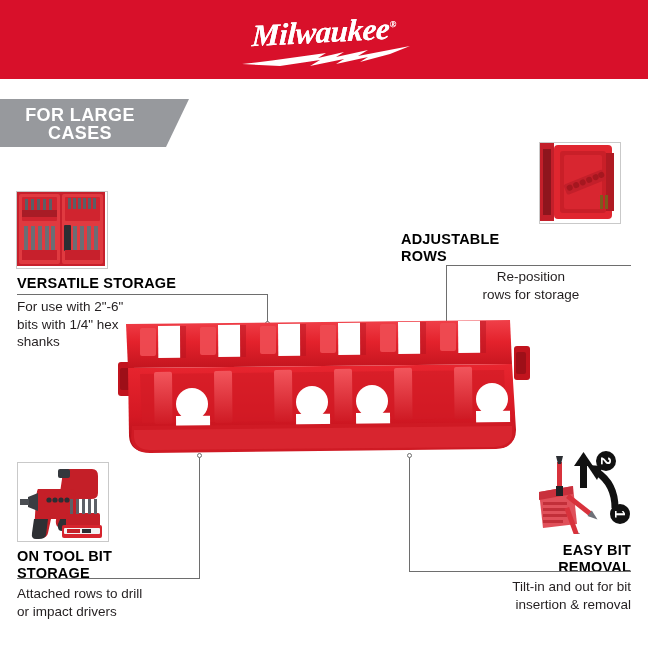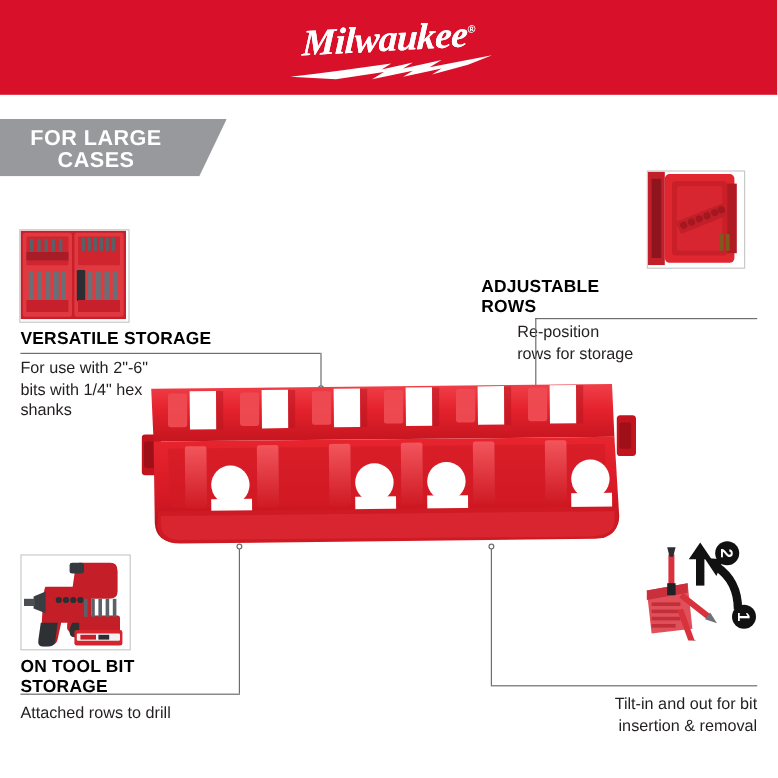--- a/index.html
+++ b/index.html
@@ -229,21 +229,21 @@
       <g fill="#7d5a1e">
         <rect x="60" y="52" width="3" height="14"></rect>
           <rect x="65" y="52" width="3" height="14"></rect>
       </g>
     </svg>
   </div>
   <div class="callout-title" style="left:401px; top:231px; width:230px; text-align:left;">
     <div>ADJUSTABLE</div>
     <div>ROWS</div>
   </div>
-  <div class="callout-body" style="left:431px; top:268px; width:200px; text-align:left;">
+  <div class="callout-body" style="left:431px; top:268px; width:200px; text-align:center;">
     <div>Re-position</div>
     <div>rows for storage</div>
   </div>
   <div class="leader h" style="left:446px; top:265px; width:185px;"></div>
   <div class="leader v" style="left:446px; top:265px; height:58px;"></div>
   <div class="dot" style="left:444px; top:321px;"></div>
 
   <div class="thumb" style="left:17px; top:462px; width:90px; height:78px;">
     <svg width="88" height="76" viewBox="0 0 88 76">
       <rect x="0" y="0" width="88" height="76" fill="#ffffff"></rect>
@@ -280,20 +280,21 @@
       <rect x="49" y="66" width="13" height="4" fill="#c41f28"></rect>
       <rect x="64" y="66" width="9" height="4" fill="#2b2e33"></rect>
     </svg>
   </div>
   <div class="callout-title" style="left:17px; top:548px; width:230px;">
     <div>ON TOOL BIT</div>
     <div>STORAGE</div>
   </div>
   <div class="callout-body" style="left:17px; top:585px; width:220px;">
     <div>Attached rows to drill</div>
+    <div>or impact drivers</div>
   </div>
   <div class="leader h" style="left:17px; top:578px; width:183px;"></div>
   <div class="leader v" style="left:199px; top:456px; height:122px;"></div>
   <div class="dot" style="left:197px; top:453px;"></div>
 
   <div class="thumb" style="left:527px; top:450px; width:104px; height:84px; border:none;">
     <svg width="104" height="84" viewBox="0 0 104 84">
       <rect x="0" y="0" width="104" height="84" fill="#ffffff"></rect>
 
       <path d="M12 42 L46 36 L50 74 L16 78 Z" fill="#e0505a"></path>
@@ -324,20 +325,24 @@
       </g>
 
       <path d="M88 58 Q88 34 70 22" stroke="#111111" stroke-width="7" fill="none" stroke-linecap="butt"></path>
       <path d="M60 15 L76 16 L70 30 Z" fill="#111111"></path>
 
       <circle cx="79" cy="11" r="10" fill="#111111"></circle>
       <text x="79" y="16" font-family="Liberation Sans, sans-serif" font-size="14" font-weight="bold" fill="#ffffff" text-anchor="middle" transform="rotate(90 79 11)">2</text>
       <circle cx="93" cy="64" r="10" fill="#111111"></circle>
       <text x="93" y="69" font-family="Liberation Sans, sans-serif" font-size="14" font-weight="bold" fill="#ffffff" text-anchor="middle" transform="rotate(90 93 64)">1</text>
     </svg>
+  </div>
+  <div class="callout-title" style="left:401px; top:542px; width:230px; text-align:right;">
+    <div>EASY BIT</div>
+    <div>REMOVAL</div>
   </div>
   <div class="callout-body" style="left:421px; top:578px; width:210px; text-align:right;">
     <div>Tilt-in and out for bit</div>
     <div>insertion &amp; removal</div>
   </div>
   <div class="leader h" style="left:409px; top:571px; width:222px;"></div>
   <div class="leader v" style="left:409px; top:456px; height:115px;"></div>
   <div class="dot" style="left:407px; top:453px;"></div>
 
   <div class="product">

